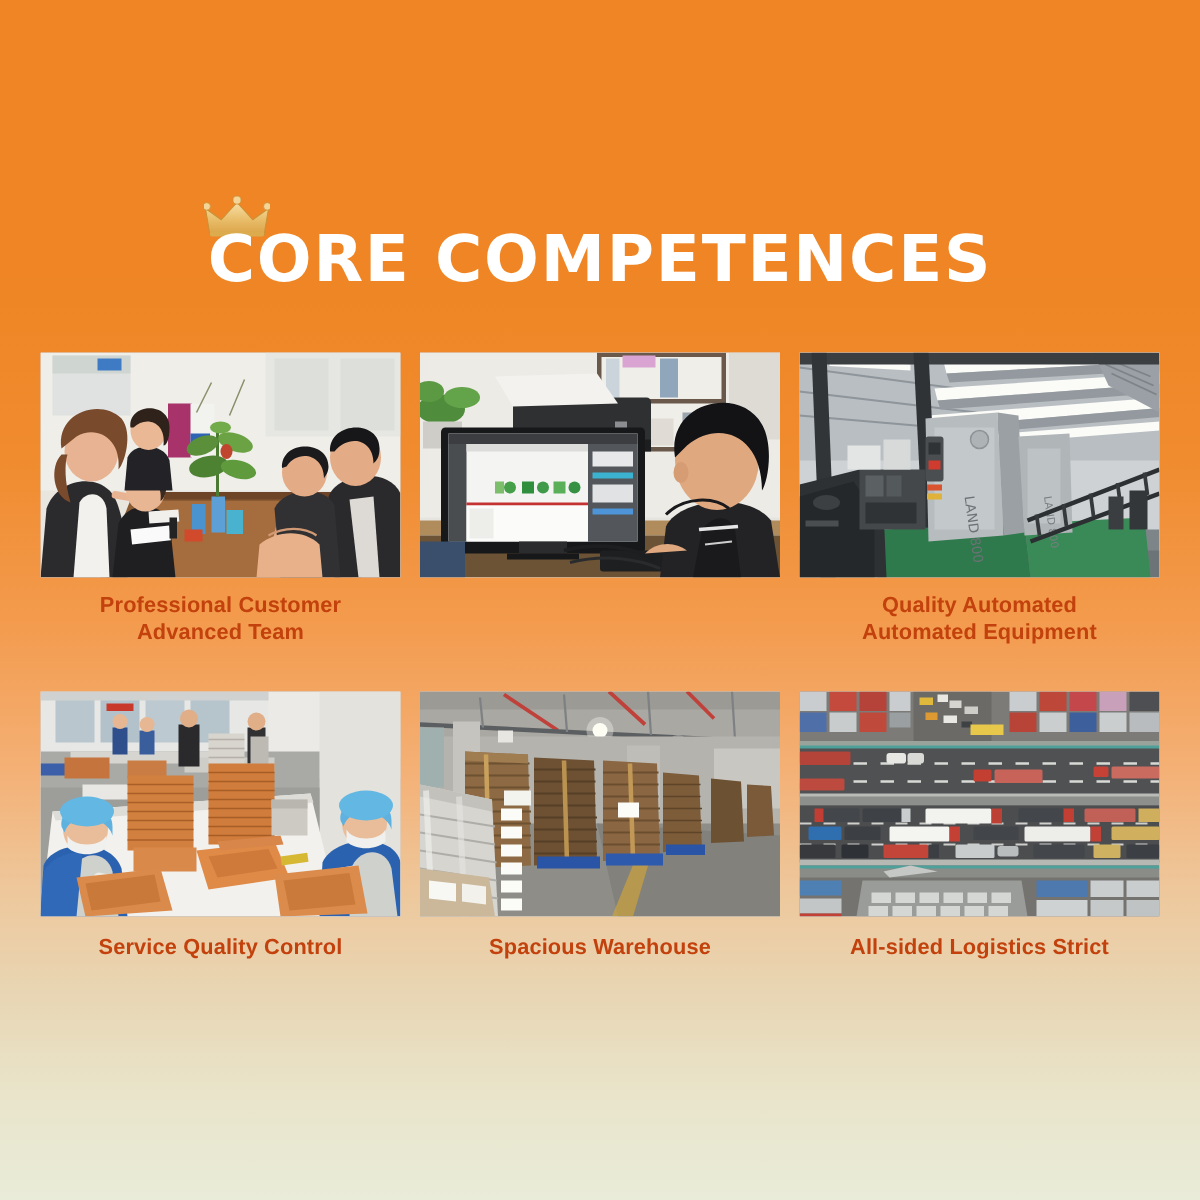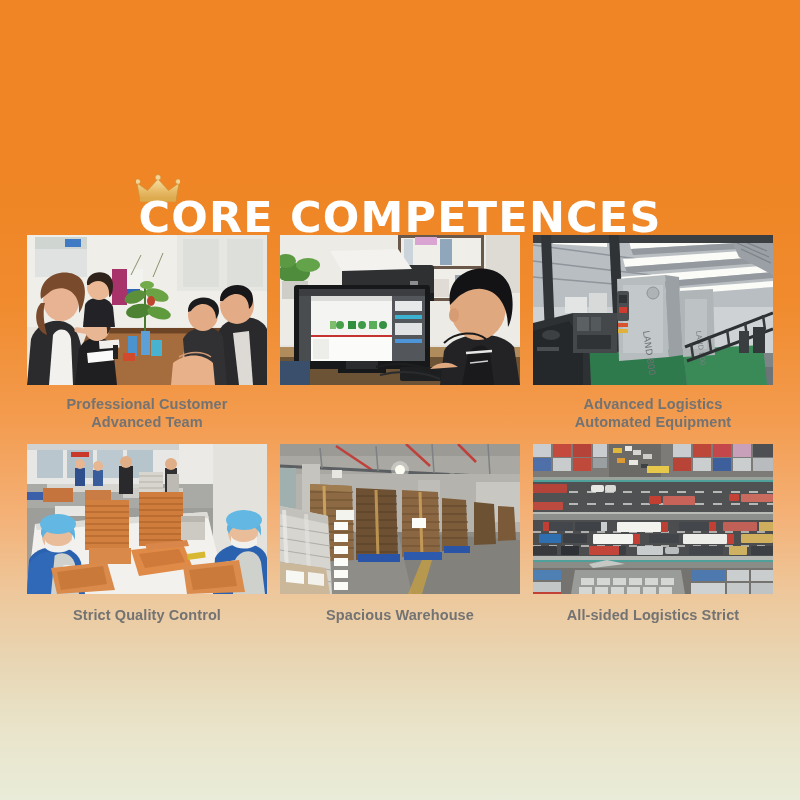--- a/index.html
+++ b/index.html
@@ -36,21 +36,20 @@
     position: absolute;
     top: 152px;
     left: 0;
     width: 800px;
     text-align: center;
   }
 
   .title-inner {
     display: inline-block;
     position: relative;
-    margin-top: 44px;
   }
 
   .crown-icon {
     position: absolute;
     left: -2px;
     top: -22px;
     width: 44px;
     height: 30px;
   }
 
@@ -89,25 +88,25 @@
     position: relative;
     background: #cfcfcf;
   }
 
   .card-photo svg { display: block; width: 240px; height: 150px; }
 
   .card-caption {
     font-family: "Liberation Sans", sans-serif;
     font-size: 14.5px;
     font-weight: 600;
-    color: #737373;
+    color: #c2410c;
     text-align: center;
     line-height: 1.25;
     padding-top: 12px;
-    padding-bottom: 13px;
+    padding-bottom: 30px;
     letter-spacing: 0.1px;
   }
 
   .card-caption.two-line { padding-top: 10px; }
 </style>
 </head>
 <body>
 
 <div class="page">
 
@@ -377,21 +376,21 @@
             <path d="M196 109 L194 94"></path>
               <path d="M214 102 L212 87"></path>
             <path d="M232 95 L230 80"></path>
           </g>
 
           <rect x="206" y="96" width="10" height="22" fill="#3a3e40"></rect>
           <rect x="220" y="92" width="12" height="26" fill="#33373a"></rect>
         </svg>
       </div>
       <div class="card-caption two-line">
-        <span>Advanced Logistics</span><br>
+        <span>Quality Automated</span><br>
         <span>Automated Equipment</span>
       </div>
     </div>
 
     <div class="card">
       <div class="card-photo">
         <svg viewBox="0 0 240 150" xmlns="http://www.w3.org/2000/svg">
           <rect width="240" height="150" fill="#d9d9d6"></rect>
 
           <rect x="0" y="0" width="240" height="44" fill="#e7e8e6"></rect>
@@ -495,21 +494,21 @@
           </g>
 
           <path d="M24 124 L80 118 L88 146 L30 150 Z" fill="#da8a4a"></path>
           <path d="M30 128 L76 122 L80 140 L34 146 Z" fill="#c9793a"></path>
 
           <path d="M156 122 L212 116 L218 148 L160 150 Z" fill="#db8b4b"></path>
           <path d="M162 126 L206 121 L210 142 L166 146 Z" fill="#ca7a3b"></path>
         </svg>
       </div>
       <div class="card-caption">
-        <span>Strict Quality Control</span>
+        <span>Service Quality Control</span>
       </div>
     </div>
 
     <div class="card">
       <div class="card-photo">
         <svg viewBox="0 0 240 150" xmlns="http://www.w3.org/2000/svg">
           <rect width="240" height="150" fill="#b8b6b0"></rect>
 
           <rect x="0" y="0" width="240" height="48" fill="#a9a8a3"></rect>
           <rect x="0" y="0" width="240" height="12" fill="#9b9a95"></rect>

